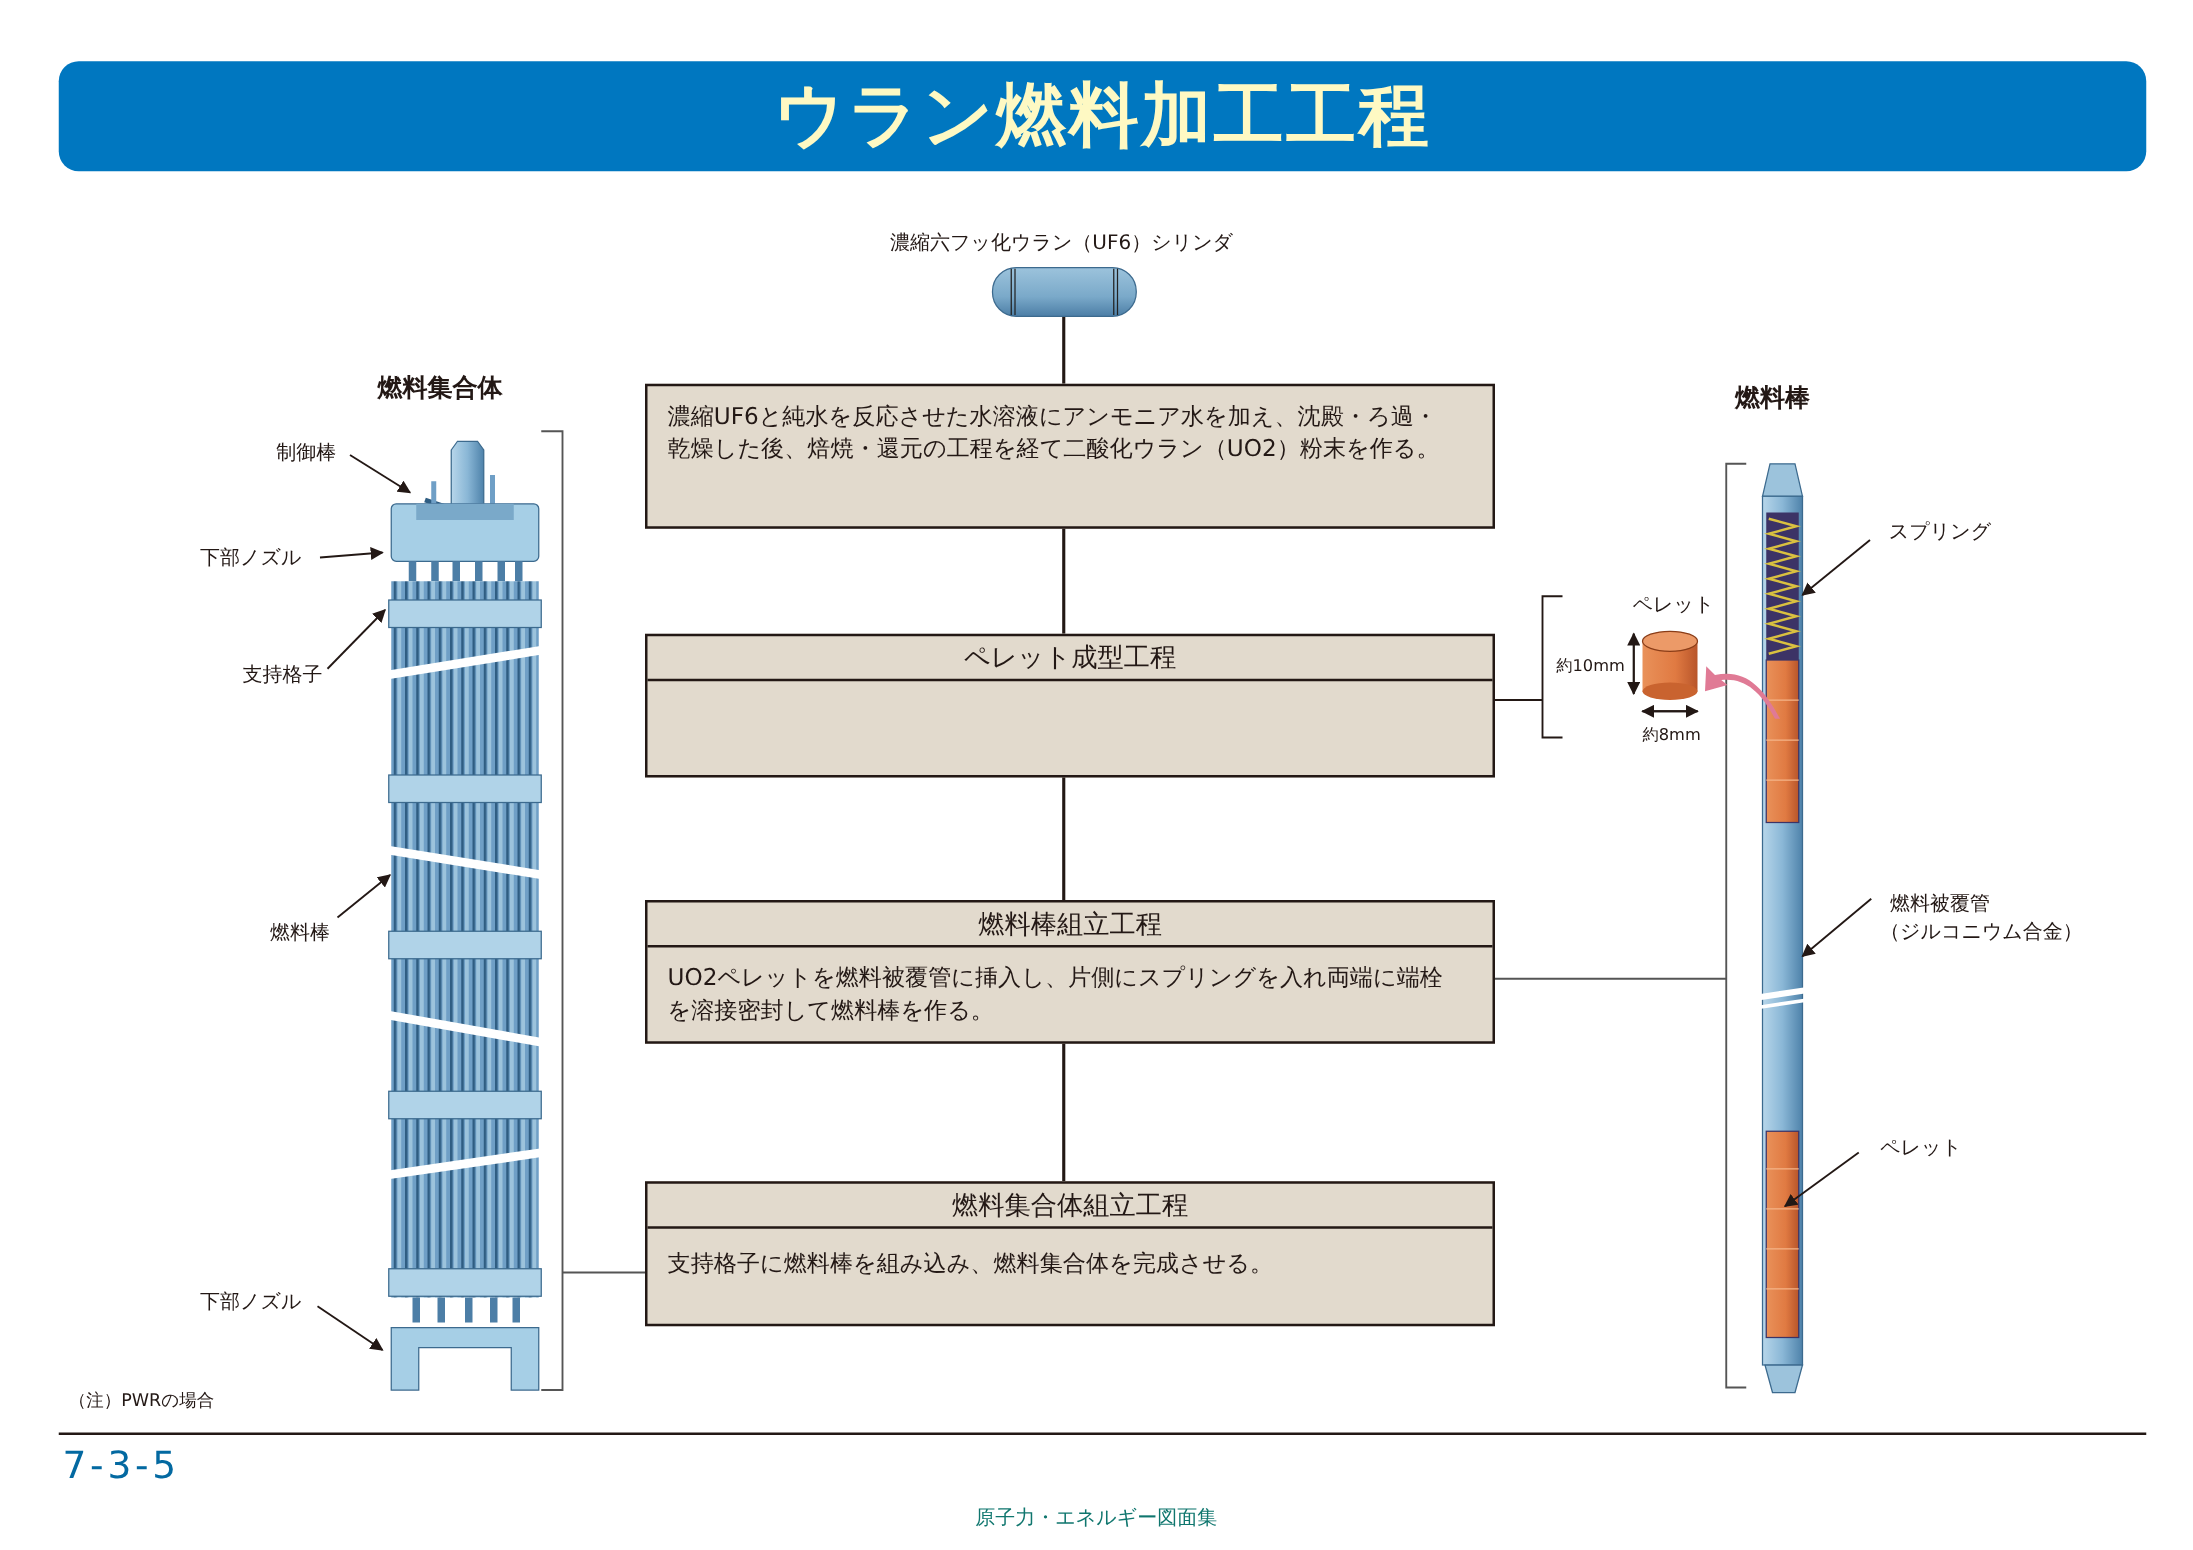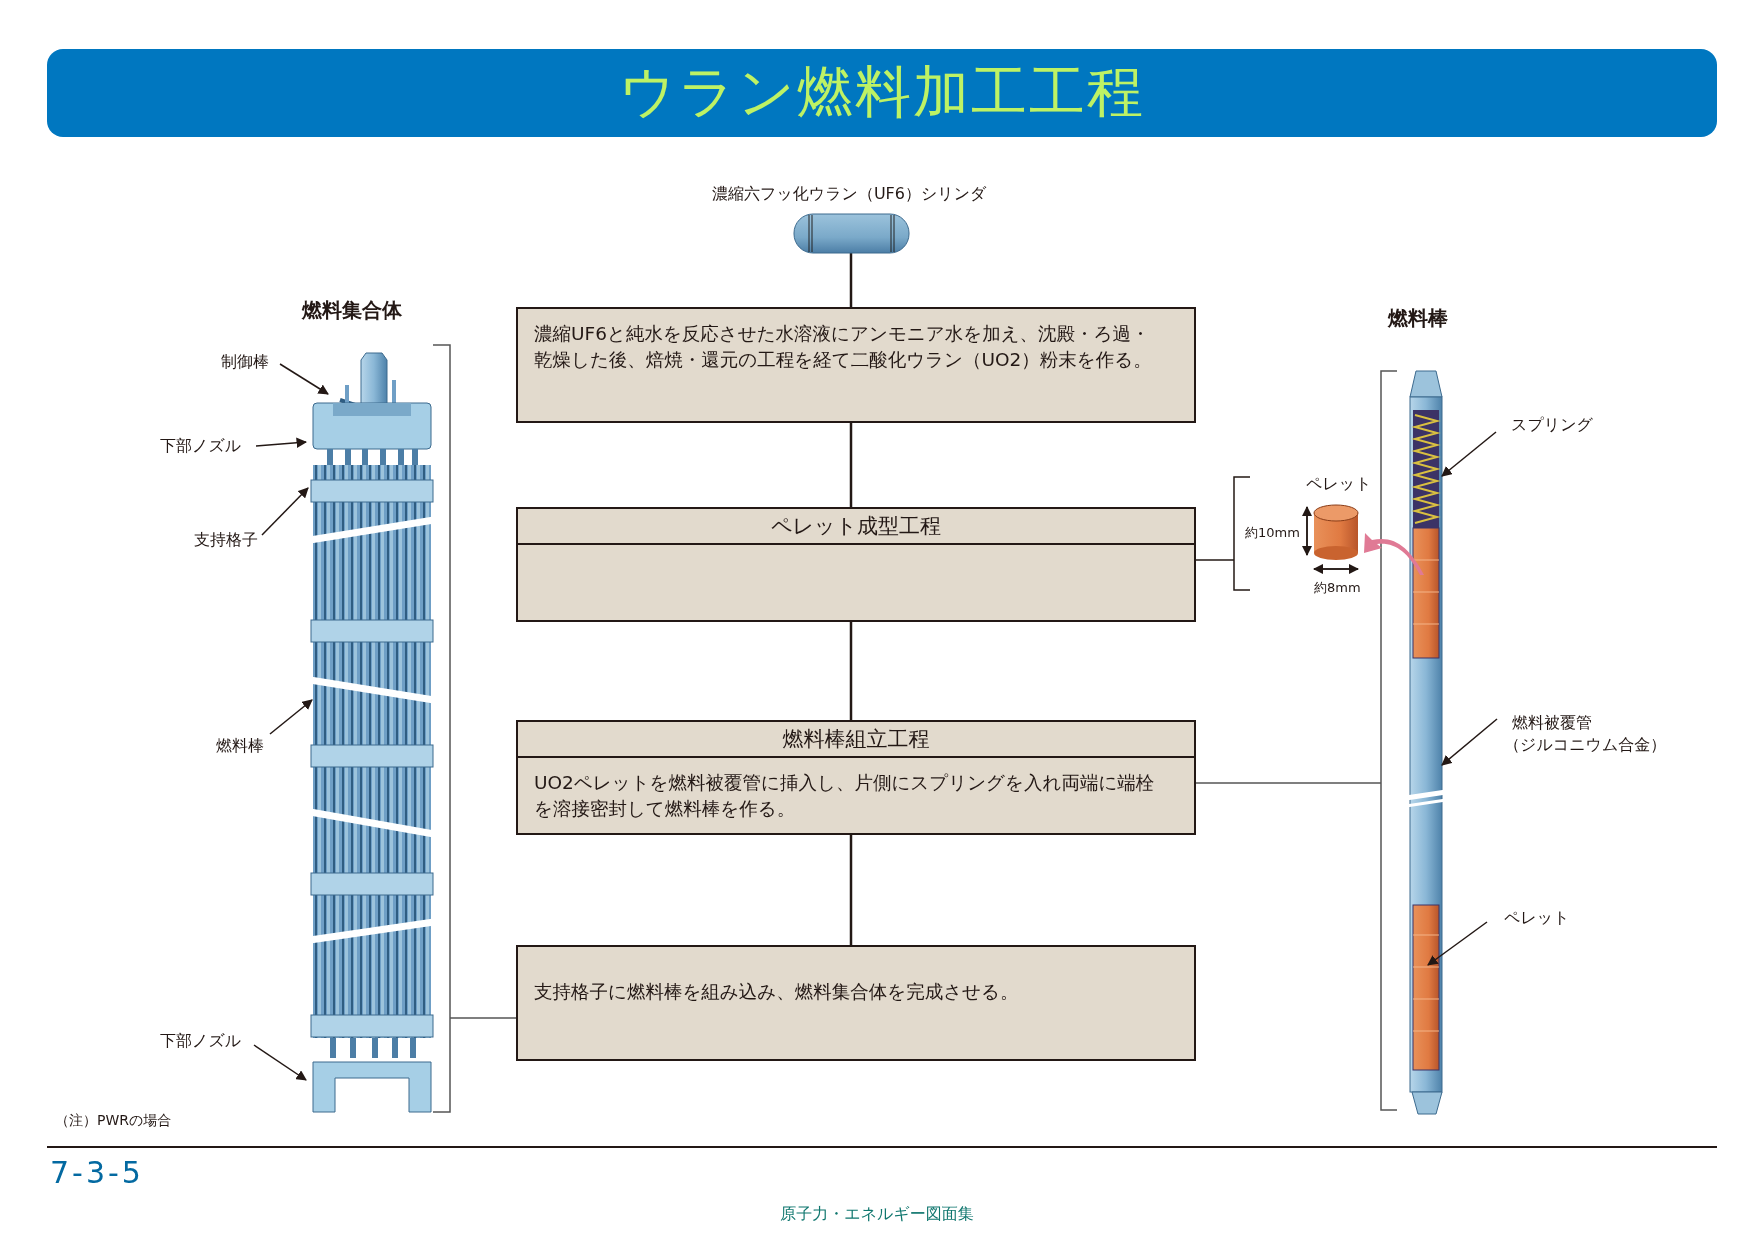--- a/index.html
+++ b/index.html
@@ -9,37 +9,37 @@
     font-family: "DejaVu Sans", "Liberation Sans", sans-serif;
     color: #231815;
   }
   .abs { position: absolute; }
   #title-bar {
     left: 47px; top: 49px; width: 1670px; height: 88px;
     background: #0077c0; border-radius: 16px;
     display: flex; align-items: center; justify-content: center;
   }
   #title-text {
-    color: #bef264; font-size: 56px; font-weight: normal; letter-spacing: 2px;
+    color: #fef9c3; font-size: 56px; font-weight: bold; letter-spacing: 2px;
   }
   .label { font-size: 16px; white-space: nowrap; }
   .label-lg { font-size: 20px; font-weight: bold; white-space: nowrap; }
   .box {
     position: absolute; left: 516px; width: 680px;
     background: #e2dacd; border: 2px solid #231815; box-sizing: border-box;
   }
   .box-head {
     height: 34px; border-bottom: 2px solid #231815;
     display: flex; align-items: center; justify-content: center;
     font-size: 21px;
   }
   .box-body {
     padding: 12px 16px 0 16px; font-size: 18.5px; line-height: 26px;
   }
-  .box-body.single { padding-top: 32px; }
+  .box-body.single { padding-top: 16px; }
   #footer-line { left: 47px; top: 1146px; width: 1670px; height: 2px; background: #231815; }
   #page-number { left: 50px; top: 1155px; font-size: 30px; color: #0369a1; letter-spacing: 3px; }
   #footer-caption { left: 0; width: 1754px; top: 1204px; text-align: center; font-size: 16px; color: #0f766e; }
   svg { position: absolute; left: 0; top: 0; }
 </style>
 </head>
 <body>
 
 <div id="title-bar" class="abs">
   <span id="title-text">ウラン燃料加工工程</span>
@@ -220,20 +220,21 @@
 
 <div class="box" style="top:720px; height:115px;">
   <div class="box-head">燃料棒組立工程</div>
   <div class="box-body">
     <div>UO2ペレットを燃料被覆管に挿入し、片側にスプリングを入れ両端に端栓</div>
     <div>を溶接密封して燃料棒を作る。</div>
   </div>
 </div>
 
 <div class="box" style="top:945px; height:116px;">
+  <div class="box-head">燃料集合体組立工程</div>
   <div class="box-body single">
     <div>支持格子に燃料棒を組み込み、燃料集合体を完成させる。</div>
   </div>
 </div>
 
 <div class="abs label-lg" style="left:302px; top:297px;">燃料集合体</div>
 <div class="abs label" style="left:221px; top:352px;">制御棒</div>
 <div class="abs label" style="left:160px; top:436px;">下部ノズル</div>
 <div class="abs label" style="left:194px; top:530px;">支持格子</div>
 <div class="abs label" style="left:216px; top:736px;">燃料棒</div>

